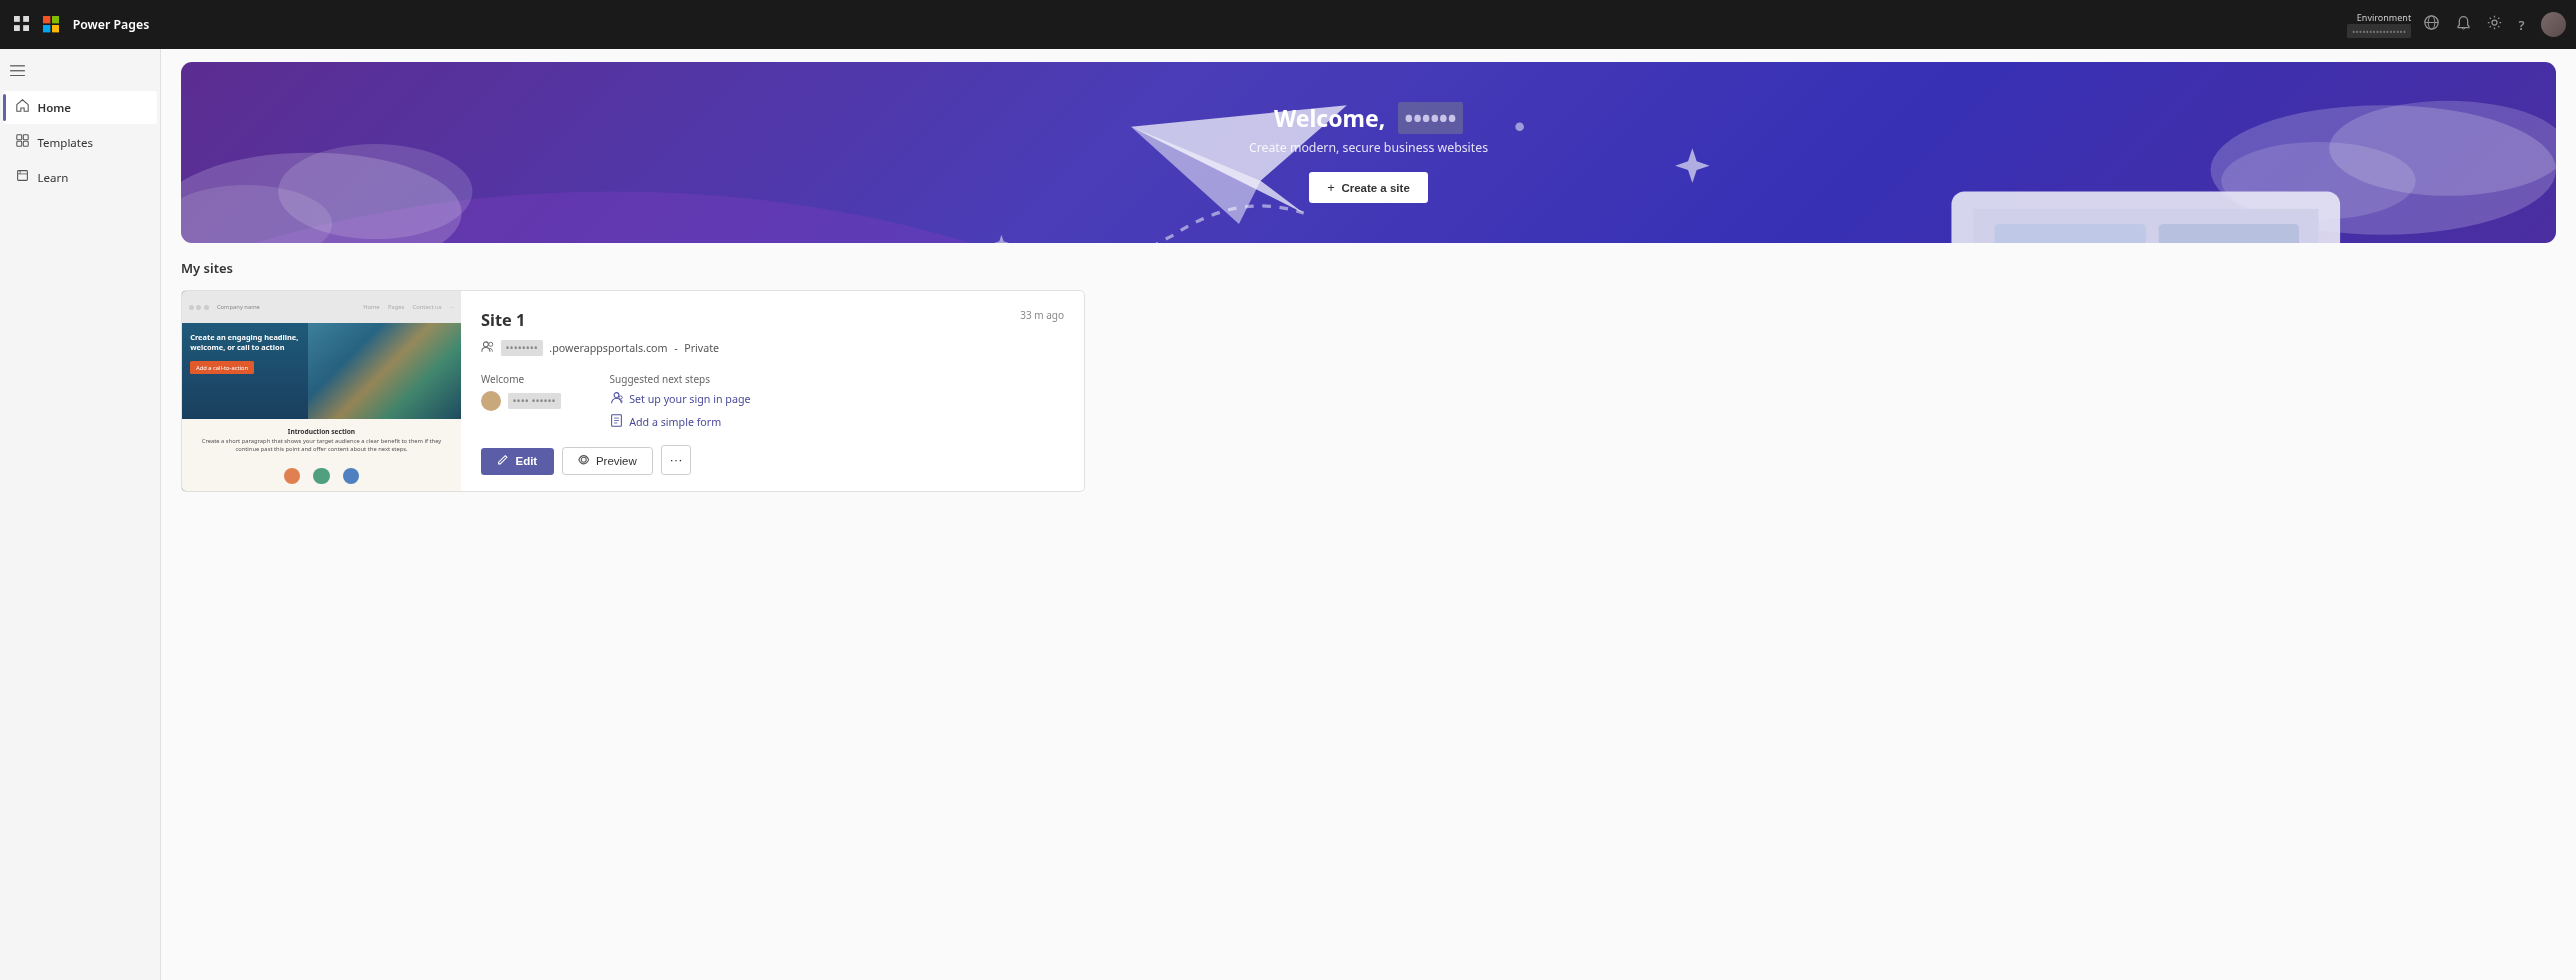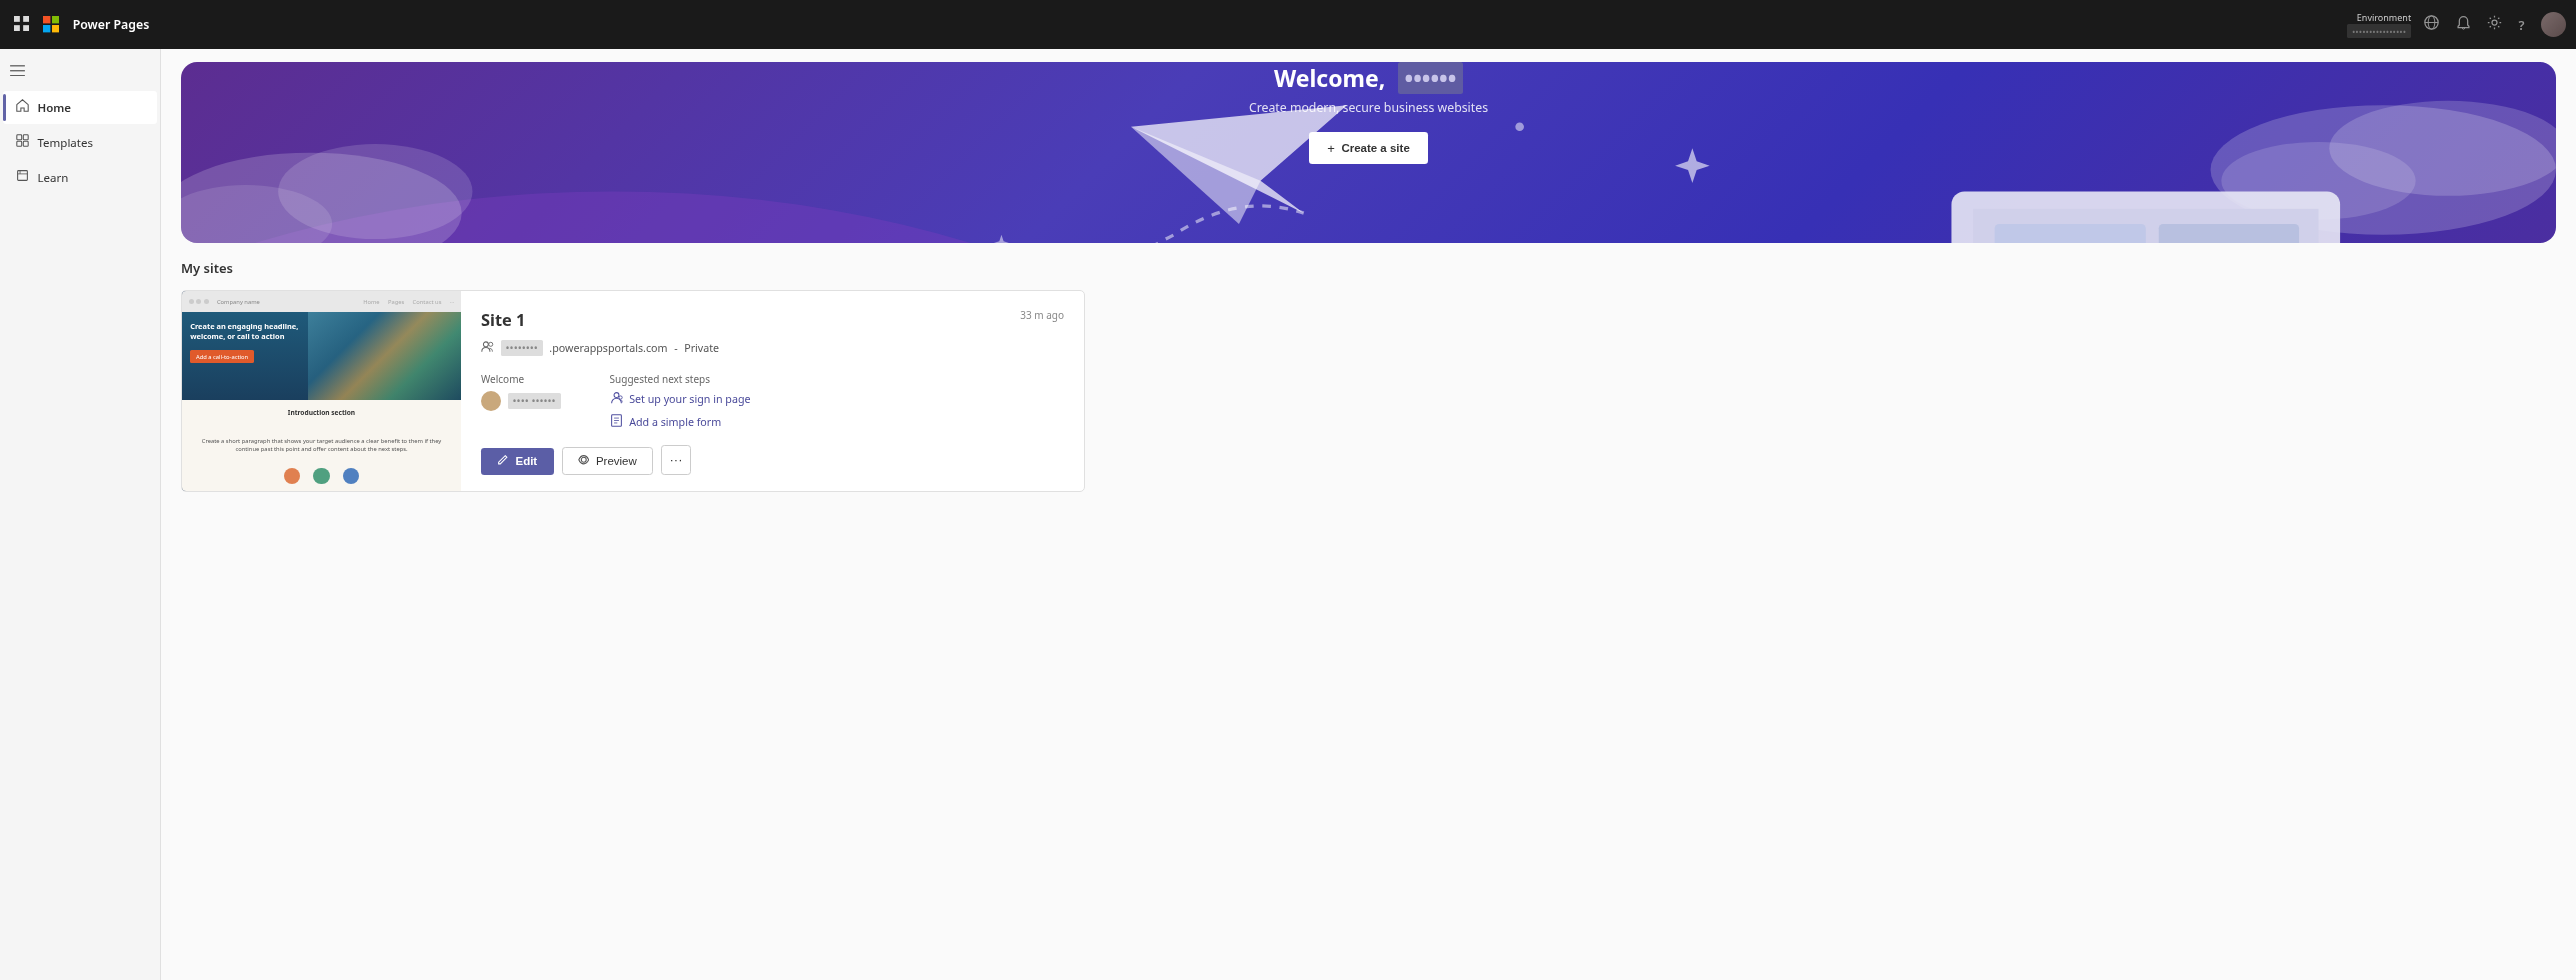--- a/index.html
+++ b/index.html
@@ -112,25 +112,26 @@
     .content {
       flex: 1;
       overflow-y: auto;
       background: #fafafa;
     }
 
     
     .hero-banner {
       background: linear-gradient(135deg, #5c2d91 0%, #4a3db7 40%, #3730b5 70%, #4b2ea0 100%);
       margin: 13px 20px 0 20px;
-      border-radius: 16px;
+      border-radius: 11px;
       height: 181px;
       position: relative;
       overflow: hidden;
       display: flex;
+      align-items: center;
       justify-content: center;
     }
 
     .hero-content {
       text-align: center;
       z-index: 2;
       position: relative;
     }
     .hero-title {
       color: white;
@@ -198,21 +199,21 @@
     .thumbnail-browser {
       background: #1e3a5f;
       width: 100%;
       height: 100%;
       display: flex;
       flex-direction: column;
     }
 
     .browser-bar {
       background: #e8e8e8;
-      height: 21px;
+      height: 32px;
       display: flex;
       align-items: center;
       padding: 0 6.6px;
       gap: 3.3px;
       font-size: 6.6px;
       color: #555;
     }
 
     .browser-dots {
       display: flex; gap: 2.5px;
@@ -236,21 +237,21 @@
       display: inline-block;
       margin-top: 3.3px;
     }
     .thumbnail-intro {
       background: #f9f6f0;
       padding: 8.2px;
       font-size: 5.8px;
       color: #333;
       text-align: center;
     }
-    .intro-title { font-weight: 700; font-size: 6.6px; margin-bottom: 20px; }
+    .intro-title { font-weight: 700; font-size: 6.6px; margin-bottom: 1px; }
 
     
     .site-info {
       flex: 1;
       padding: 16.4px 20px;
       position: relative;
     }
 
     .site-name {
       font-size: 16.4px;

